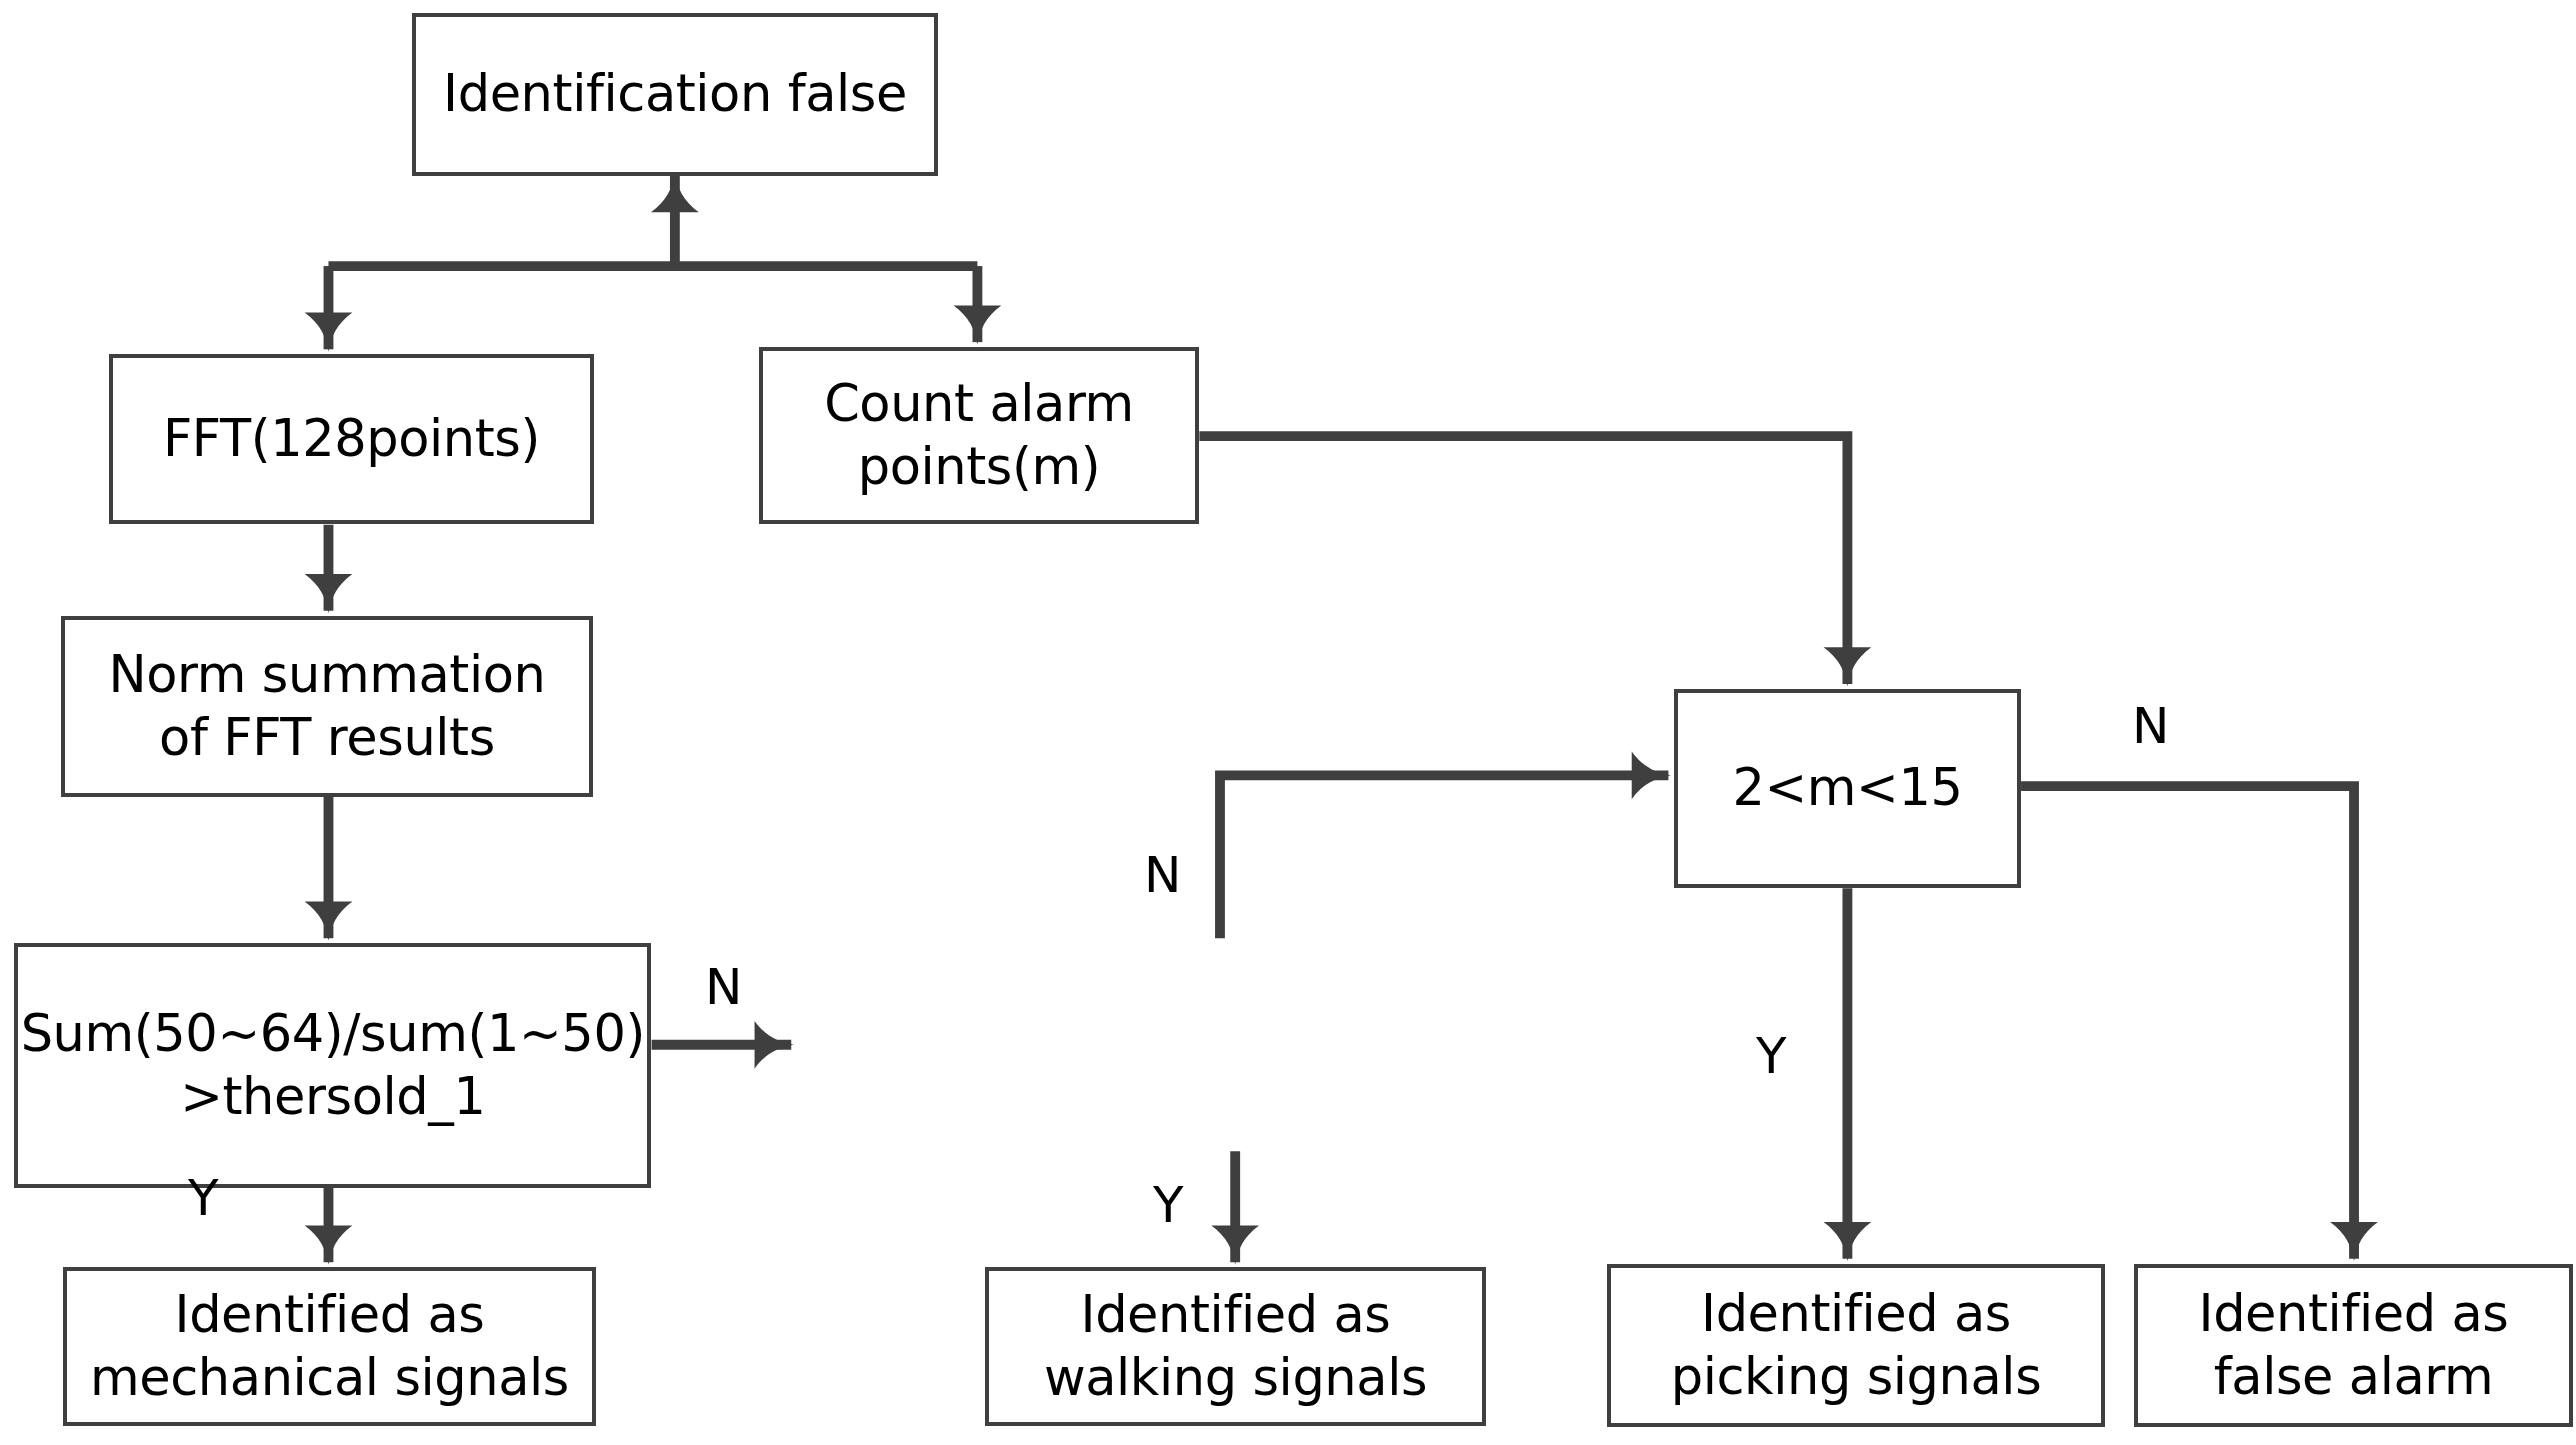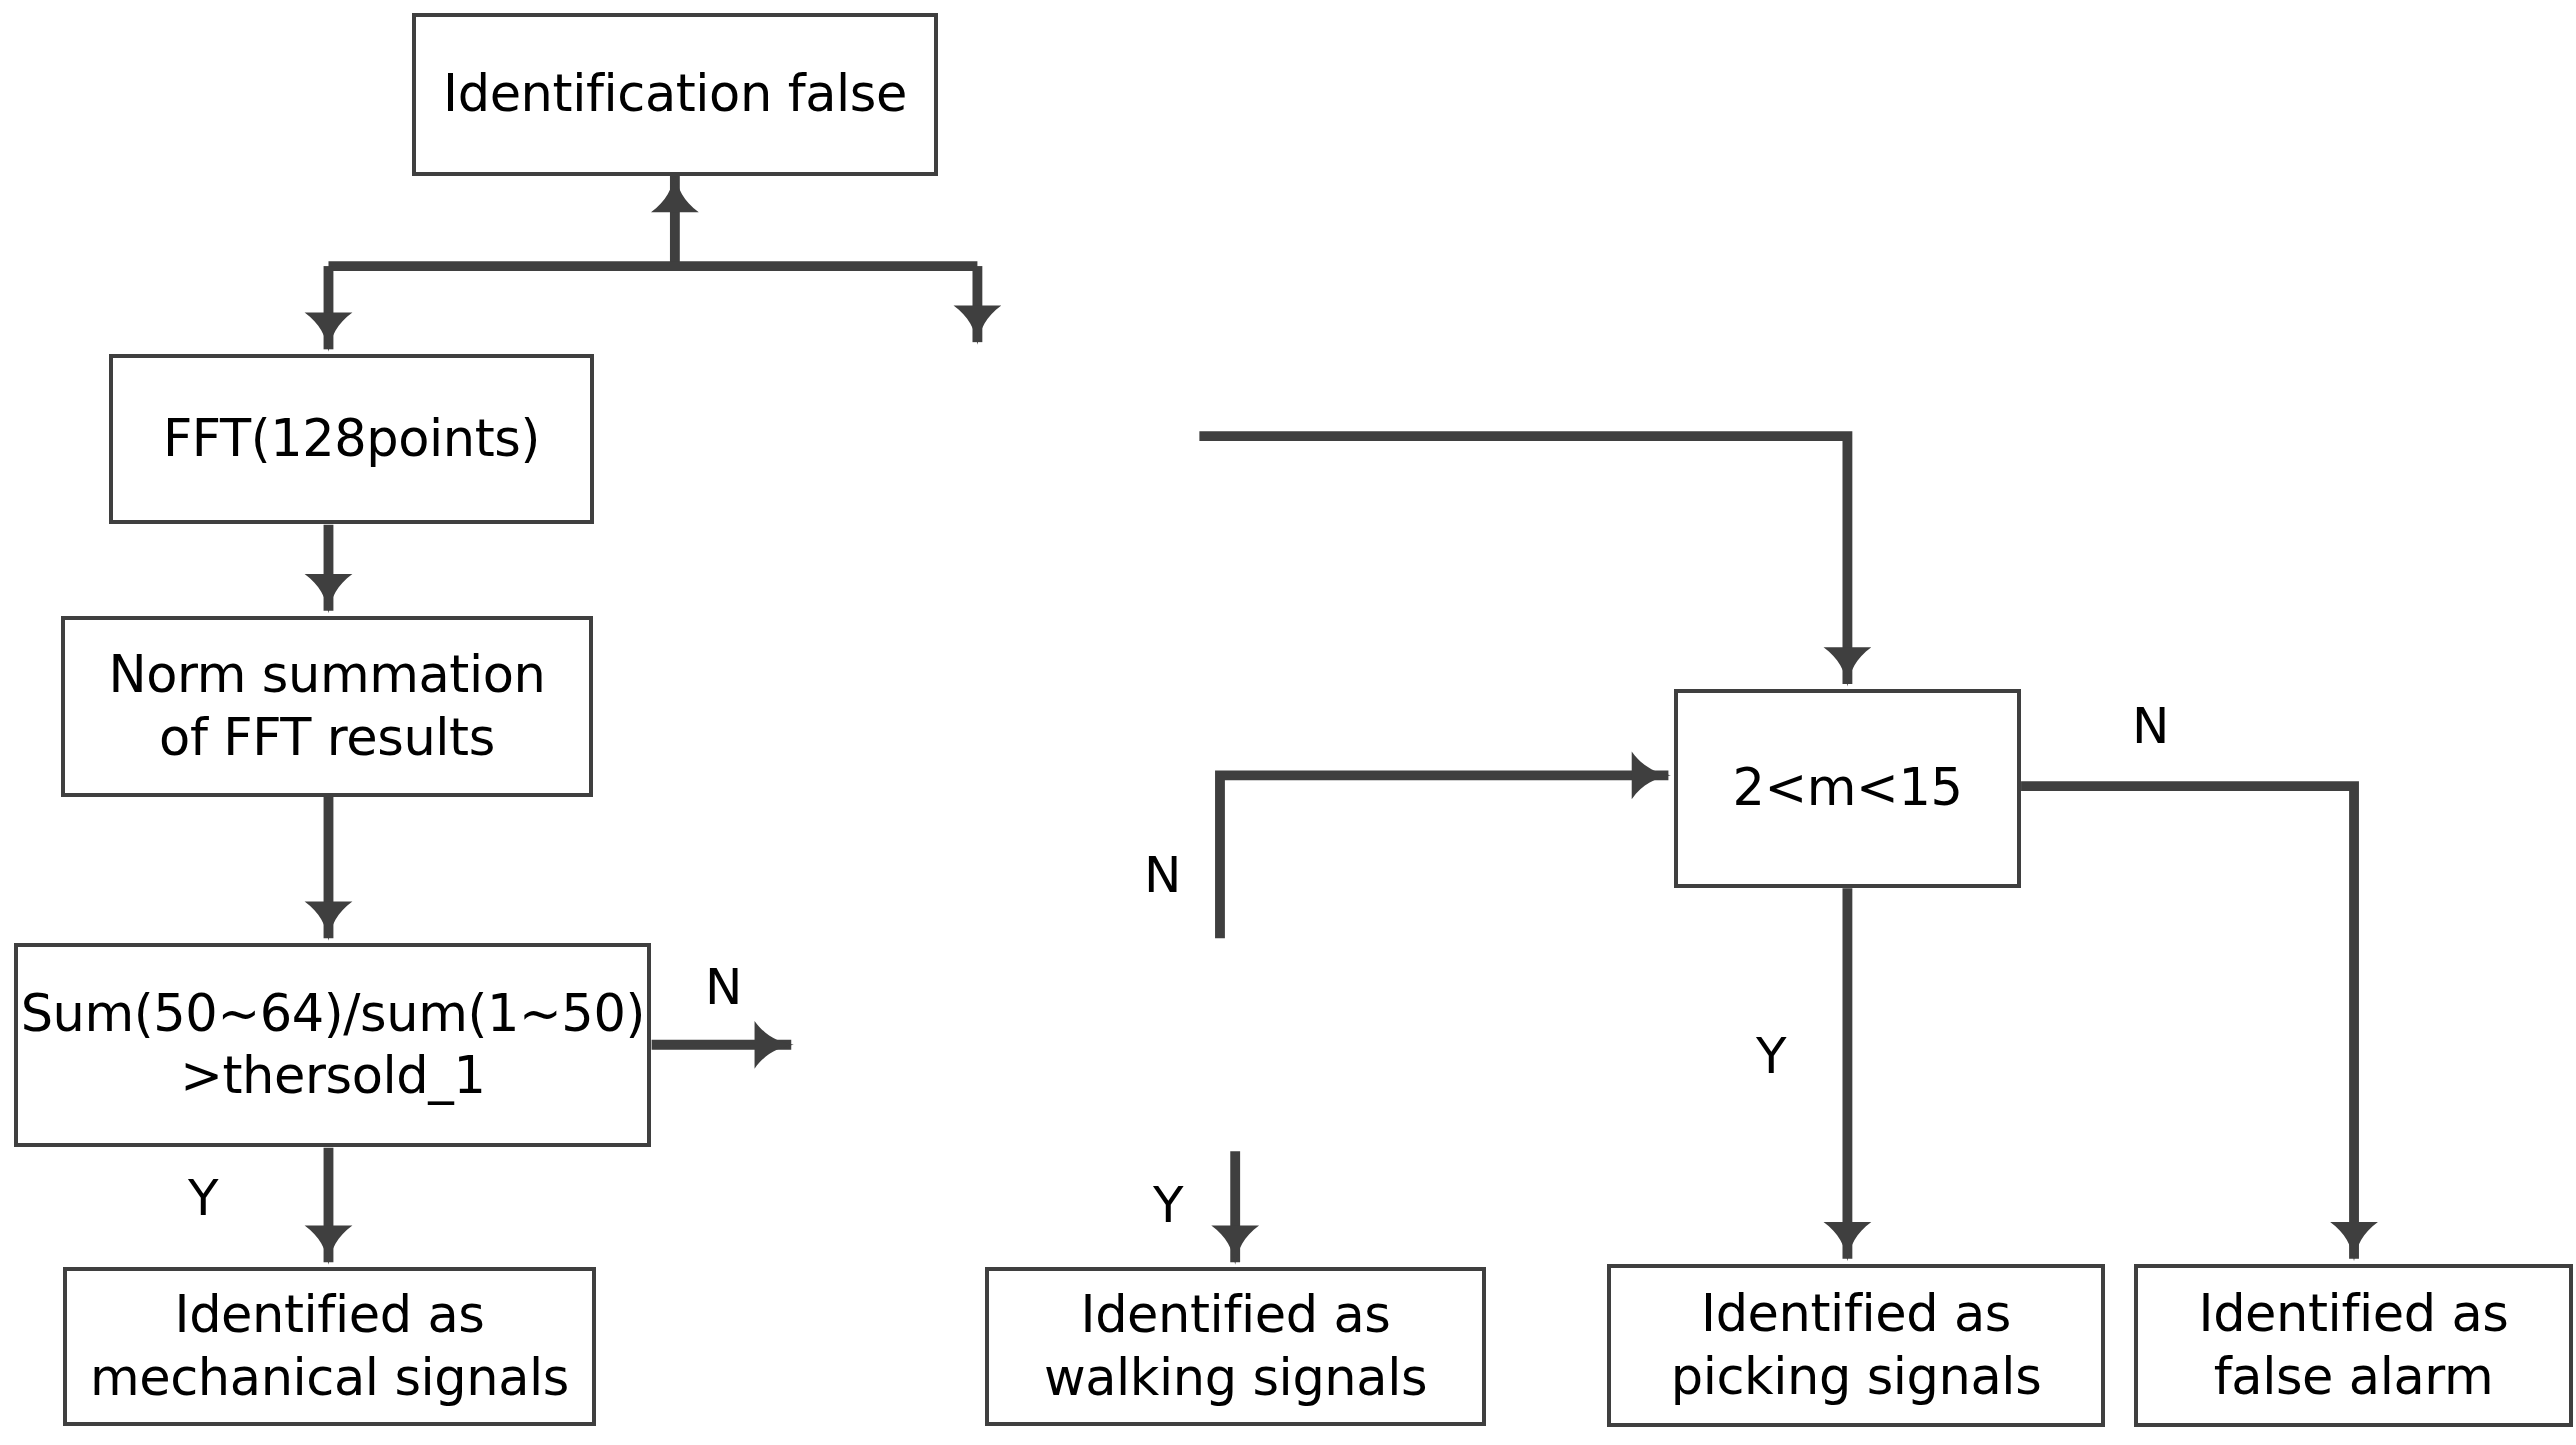--- a/index.html
+++ b/index.html
@@ -95,31 +95,35 @@
   </svg>
 
   <div class="node" style="left:412px; top:12.5px; width:526px; height:163px;">
     <span>Identification false</span>
   </div>
 
   <div class="node" style="left:109px; top:354px; width:485px; height:170px;">
     <span>FFT(128points)</span>
   </div>
 
+  <div class="node" style="left:759px; top:347px; width:440px; height:177px;">
+    <span>Count alarm
+points(m)</span>
+  </div>
 
   <div class="node" style="left:61px; top:616px; width:532px; height:181px;">
     <span>Norm summation
 of FFT results</span>
   </div>
 
   <div class="node" style="left:1674px; top:689px; width:347px; height:199px;">
     <span>2&lt;m&lt;15</span>
   </div>
 
-  <div class="node" style="left:14.3px; top:943px; width:637px; height:204px;">
+  <div class="node" style="left:14.3px; top:943px; width:637px; height:245px;">
     <span>Sum(50~64)/sum(1~50)
 &gt;thersold_1</span>
   </div>
 
 
   <div class="node" style="left:63px; top:1267px; width:533px; height:159px;">
     <span>Identified as
 mechanical signals</span>
   </div>
 

